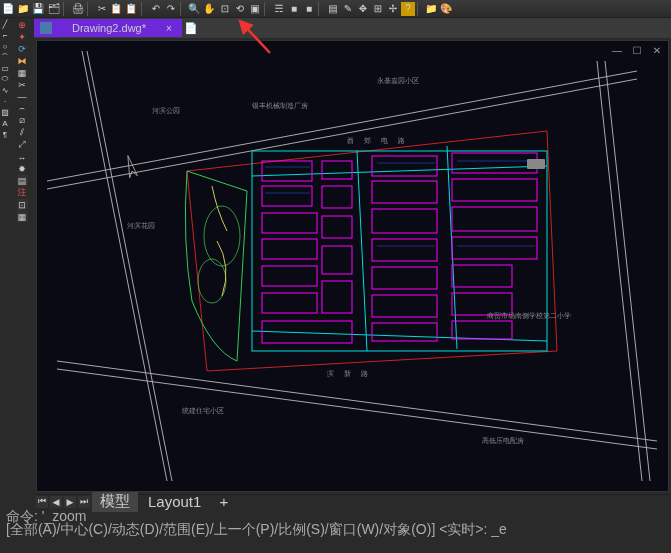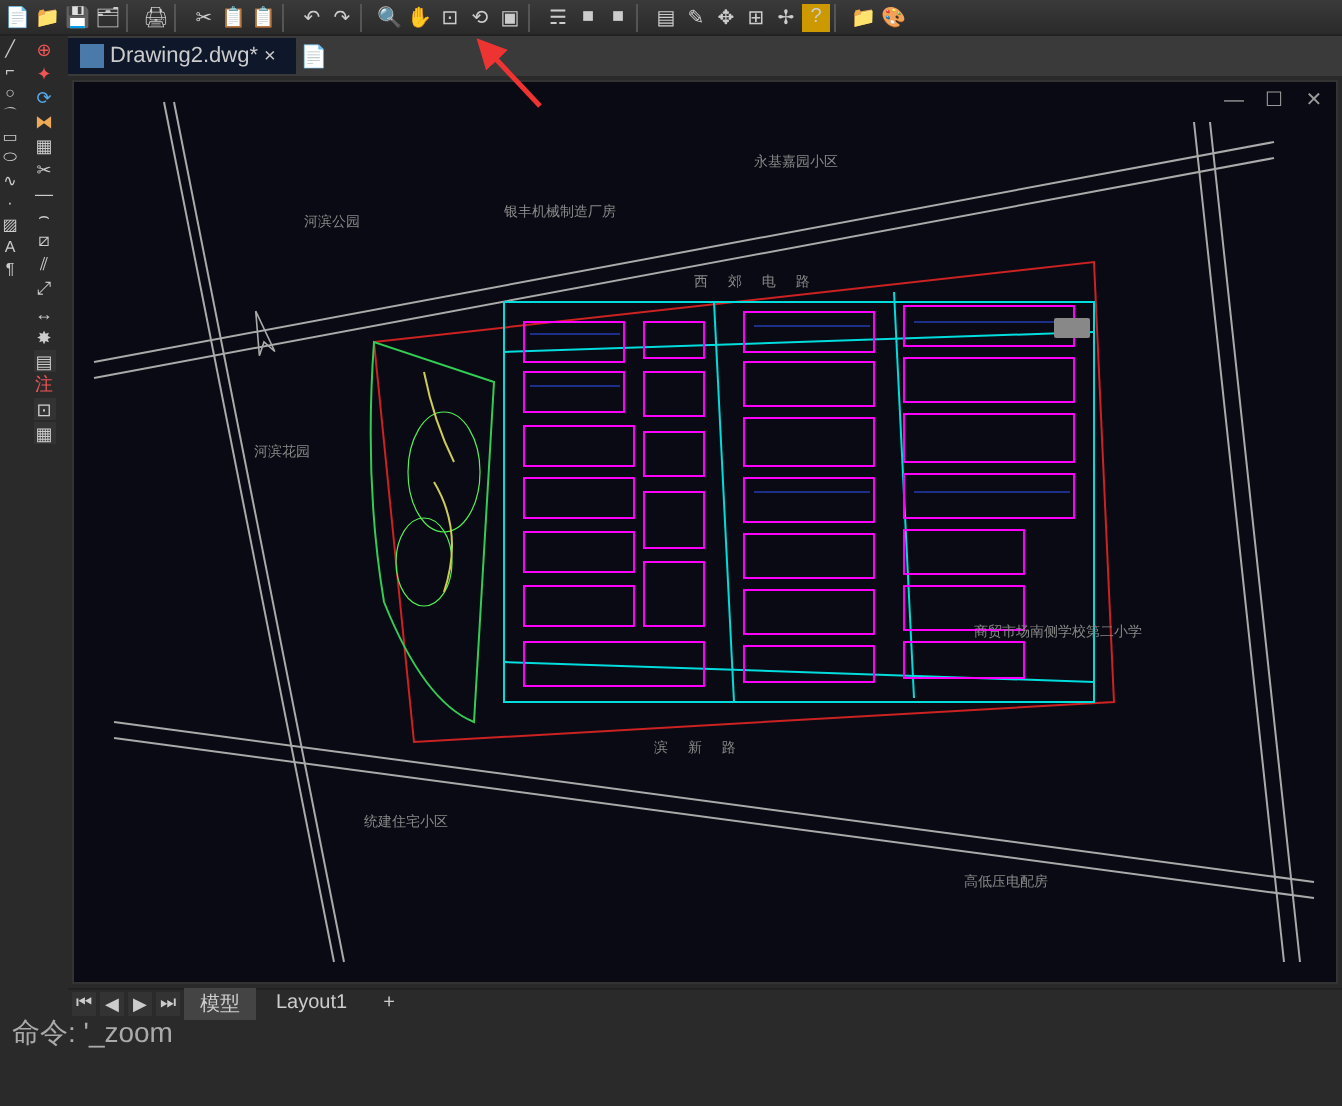--- a/index.html
+++ b/index.html
@@ -10,34 +10,34 @@
 .tb-sep { width: 6px; height: 14px; border-left: 1px solid #555; margin: 0 1px; }
 
 .main-area { display: flex; height: 490px; }
 .ltoolbar { width: 10px; background: #2a2a2a; display: flex; flex-direction: column; gap: 1px; padding-top: 1px; }
 .ltoolbar2 { width: 24px; background: #2a2a2a; display: flex; flex-direction: column; gap: 1px; padding-top: 1px; align-items: center; }
 .lbtn { width: 10px; height: 10px; font-size: 8px; display: flex; align-items: center; justify-content: center; cursor: pointer; }
 .lbtn2 { width: 11px; height: 11px; font-size: 9px; display: flex; align-items: center; justify-content: center; cursor: pointer; }
 
 .doc-area { flex: 1; display: flex; flex-direction: column; background: #2a2a2a; }
 .tabbar { height: 20px; background: #3a3a3a; display: flex; align-items: center; }
-.ftab { display: flex; align-items: center; background: #0f172a; padding: 2px 6px; height: 18px; gap: 3px; }
+.ftab { display: flex; align-items: center; background: #6d28d9; padding: 2px 6px; height: 18px; gap: 20px; }
 .ftab-icon { width: 12px; height: 12px; background: #4a7aaa; }
 .ftab-close { width: 10px; cursor: pointer; font-size: 10px; }
 .newtab { width: 18px; height: 18px; display: flex; align-items: center; justify-content: center; cursor: pointer; color: #ccc; }
 
 .canvas-wrap { flex: 1; background: #0a0a14; position: relative; margin: 2px; border: 1px solid #333; }
 .wbtns { position: absolute; top: 2px; right: 2px; display: flex; gap: 2px; }
 .wbtn { width: 18px; height: 14px; cursor: pointer; color: #999; font-size: 10px; display: flex; align-items: center; justify-content: center; }
 
 .arrow-anno { position: absolute; top: 18px; left: 230px; pointer-events: none; z-index: 50; }
 
 .statusbar { height: 14px; background: #2a2a2a; display: flex; align-items: center; padding: 0 2px; gap: 2px; border-top: 1px solid #222; }
 .sbtn { width: 12px; height: 12px; font-size: 9px; display: flex; align-items: center; justify-content: center; cursor: pointer; background: #333; }
-.mtab { padding: 1px 8px; font-size: 10px; cursor: pointer; }
+.mtab { padding: 1px 8px; font-size: 15px; cursor: pointer; }
 .mtab.active { background: #444; }
 
 .cmdline { background: #2a2a2a; padding: 2px 6px; font-size: 14px; color: #aaa; line-height: 13px; height: 40px; overflow: hidden; }
 .txt-lbl { position: absolute; color: #888; font-size: 7px; white-space: nowrap; }
 </style>
 </head>
 <body>
 
 <div class="toolbar-top">
   <span class="tb-icon">📄</span>
@@ -224,13 +224,14 @@
       <span class="sbtn">⏭</span>
       <span class="mtab active">模型</span>
       <span class="mtab">Layout1</span>
       <span class="mtab">+</span>
     </div>
   </div>
 </div>
 
 <div class="cmdline">
   <div>命令: '_zoom</div>
+  <div>[全部(A)/中心(C)/动态(D)/范围(E)/上一个(P)/比例(S)/窗口(W)/对象(O)] &lt;实时&gt;: _e</div>
 </div>
 
 </body></html>

